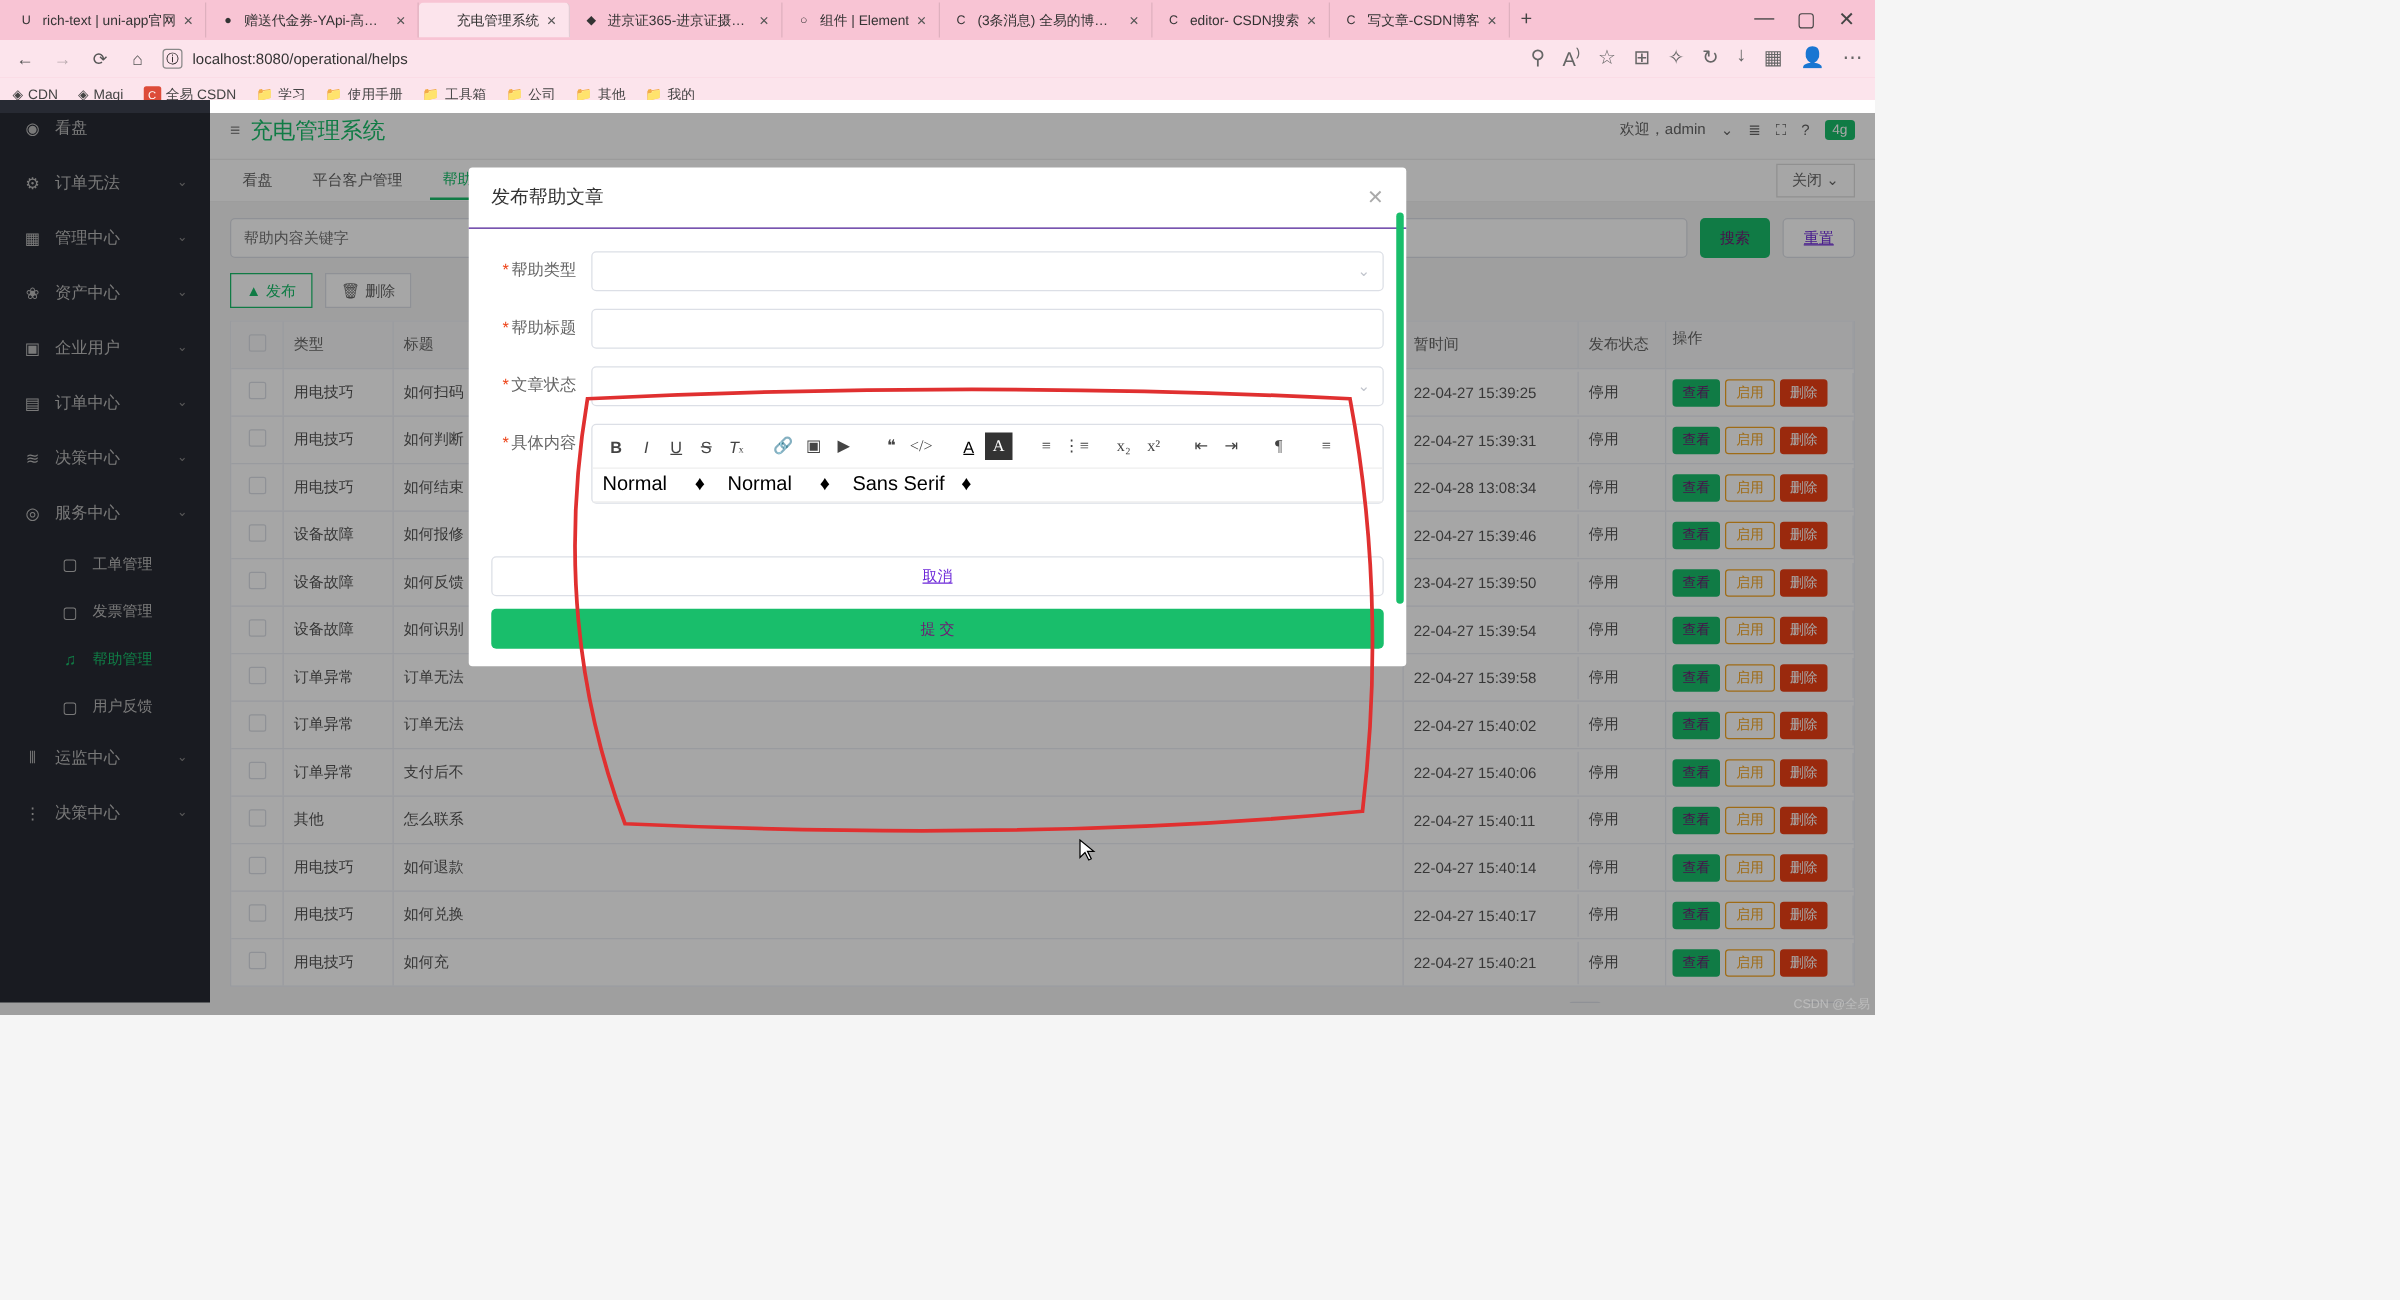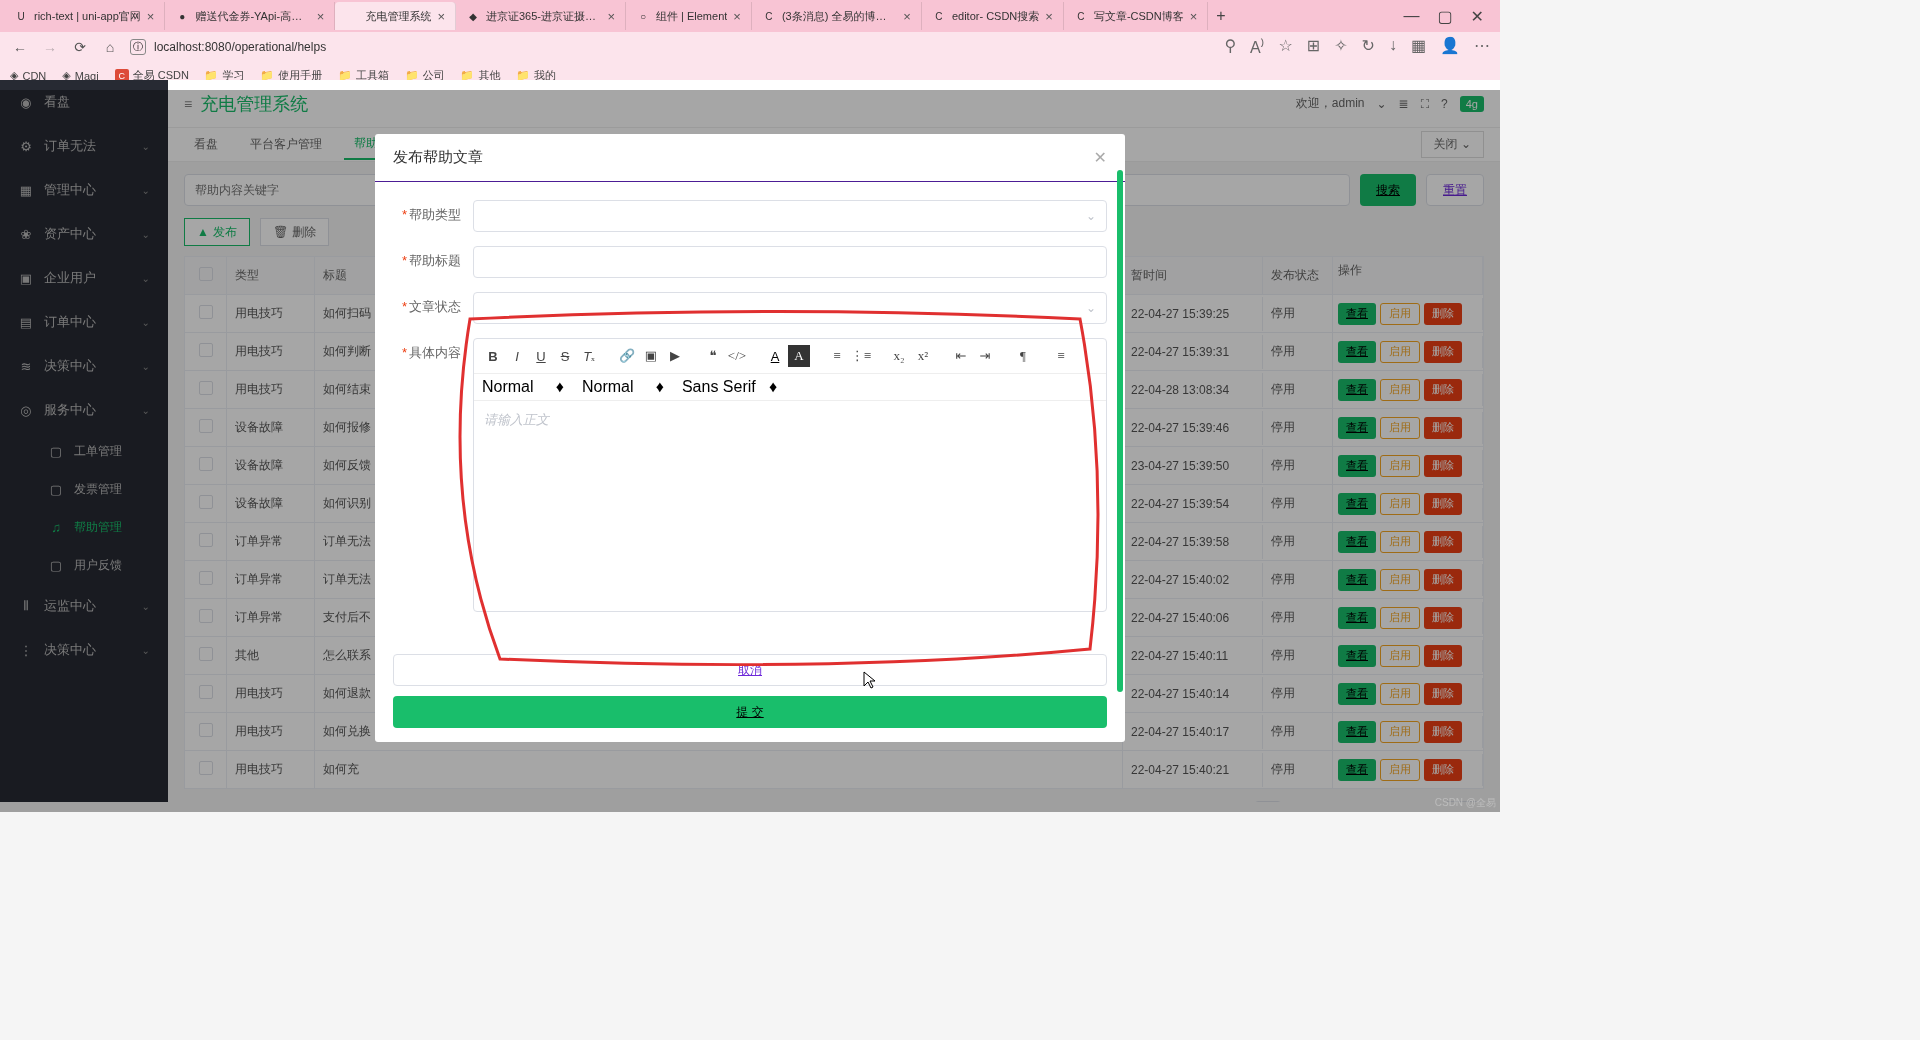--- a/index.html
+++ b/index.html
@@ -44,21 +44,21 @@
 
 .breadcrumb { height: 34px; display: flex; align-items: center; padding: 0 16px; background: #fff; border-bottom: 1px solid #eee; gap: 12px; font-size: 12px; }
 .crumb-tab { padding: 6px 10px; color: #666; cursor: pointer; }
 .crumb-tab.active { color: #19be6b; border-bottom: 2px solid #19be6b; }
 .close-all { margin-left: auto; padding: 4px 12px; border: 1px solid #ddd; background: #fff; font-size: 12px; color: #666; cursor: pointer; }
 
 .content { flex: 1; padding: 12px 16px; overflow: auto; }
 .search-row { display: flex; gap: 10px; margin-bottom: 12px; }
 .search-input { flex: 1; height: 32px; border: 1px solid #dcdfe6; border-radius: 4px; padding: 0 10px; font-size: 12px; }
 .btn { height: 32px; padding: 0 16px; border-radius: 4px; font-size: 12px; border: none; cursor: pointer; }
-.btn-primary { background: #19be6b; color: #000000; text-decoration: underline; }
+.btn-primary { background: #19be6b; color: #701a75; }
 .btn-default { background: #fff; border: 1px solid #dcdfe6; color: #6d28d9; text-decoration: underline; }
 .btn-warning { background: #fff; border: 1px solid #f5a623; color: #f5a623; }
 .btn-danger { background: #ed4014; color: #fff; }
 .btn-mini { height: 22px; padding: 0 8px; font-size: 11px; border-radius: 3px; }
 
 .actions-row { display: flex; gap: 10px; margin-bottom: 10px; }
 .action-btn { height: 28px; padding: 0 12px; background: #fff; border: 1px solid #dcdfe6; font-size: 12px; color: #666; cursor: pointer; display: flex; align-items: center; gap: 4px; }
 .action-btn.active { color: #19be6b; border-color: #19be6b; }
 
 .table { background: #fff; border: 1px solid #ebeef5; font-size: 12px; }
@@ -577,21 +577,20 @@
               <span class="tool-sep"></span>
               <span class="tool-btn confused">¶</span>
               <span class="tool-sep"></span>
               <span class="tool-btn">≡</span>
             </div>
             <div class="editor-row2">
               <span><span>Normal</span> &nbsp;&nbsp;&nbsp;&nbsp;♦</span>
               <span><span>Normal</span> &nbsp;&nbsp;&nbsp;&nbsp;♦</span>
               <span><span>Sans Serif</span> &nbsp;&nbsp;♦</span>
             </div>
-            <div class="editor-body">请输入正文</div>
           </div>
         </div>
       </div>
     </div>
     <div class="modal-footer">
       <button class="btn btn-default">取消</button>
       <button class="btn btn-primary">提 交</button>
     </div>
 
     <svg class="annotation" style="left:55px;top:165px;width:700px;height:390px">

